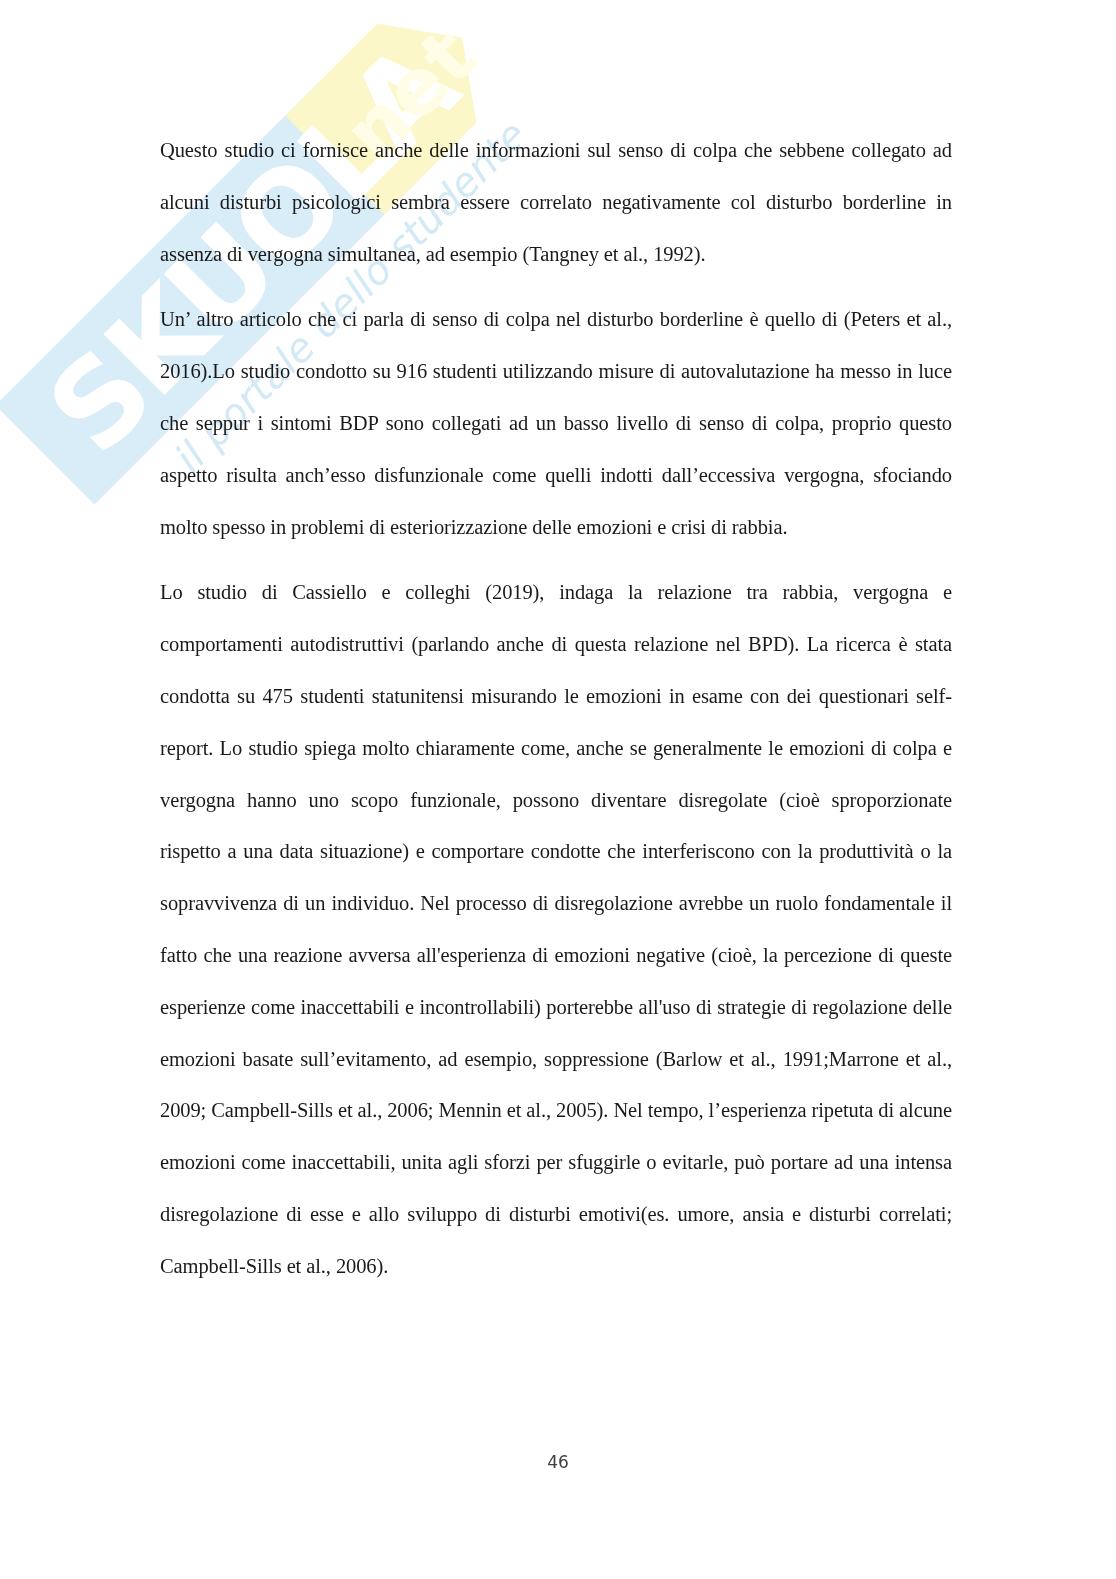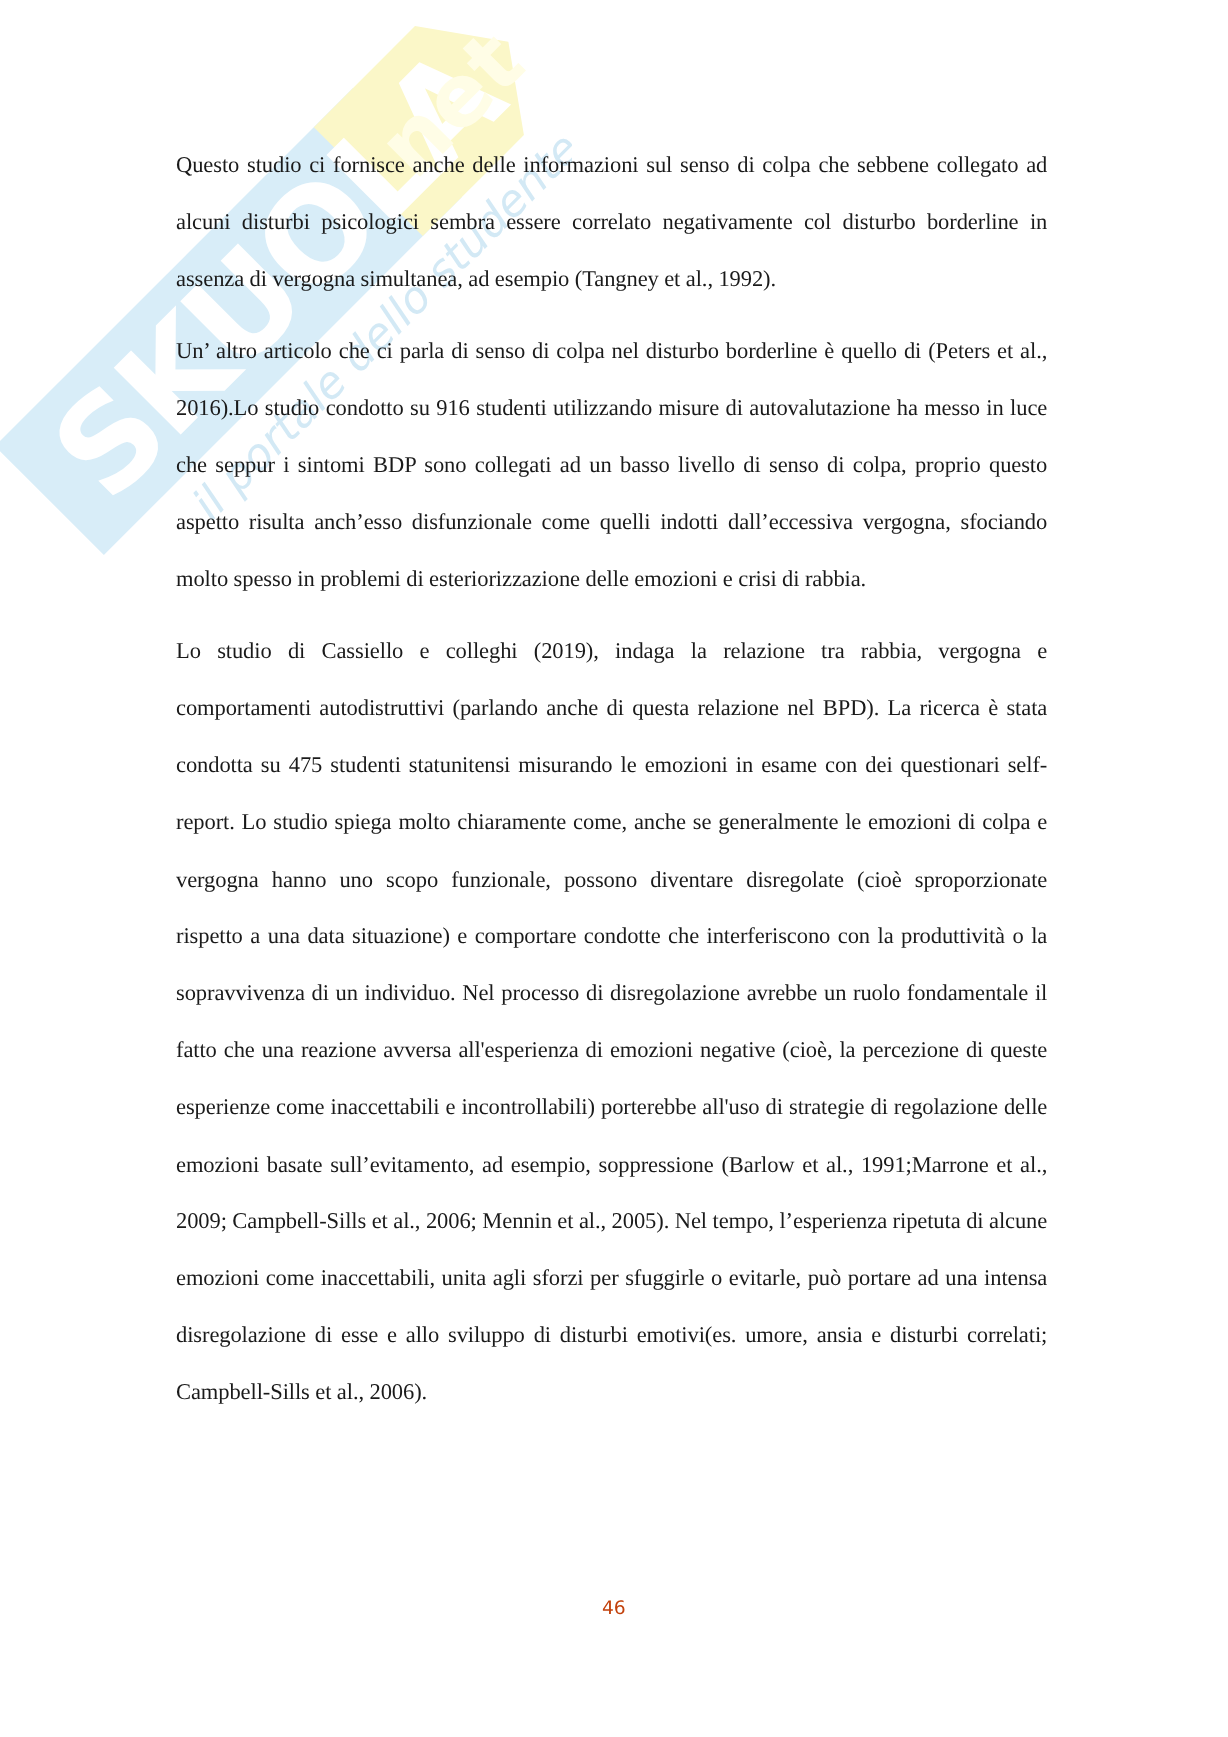--- a/index.html
+++ b/index.html
@@ -40,21 +40,21 @@
     letter-spacing: -0.1px;
   }
   .page-number {
     position: absolute;
     left: 0;
     width: 1116px;
     top: 1452px;
     text-align: center;
     font-family: "DejaVu Sans", sans-serif;
     font-size: 17px;
-    color: #c2410c;
+    color: #404040;
     z-index: 1;
   }
 </style>
 </head>
 <body>
 
 <div class="watermark">
   <svg width="520" height="520" viewBox="0 0 520 520">
     <g transform="translate(250,250) rotate(-45)">
 

